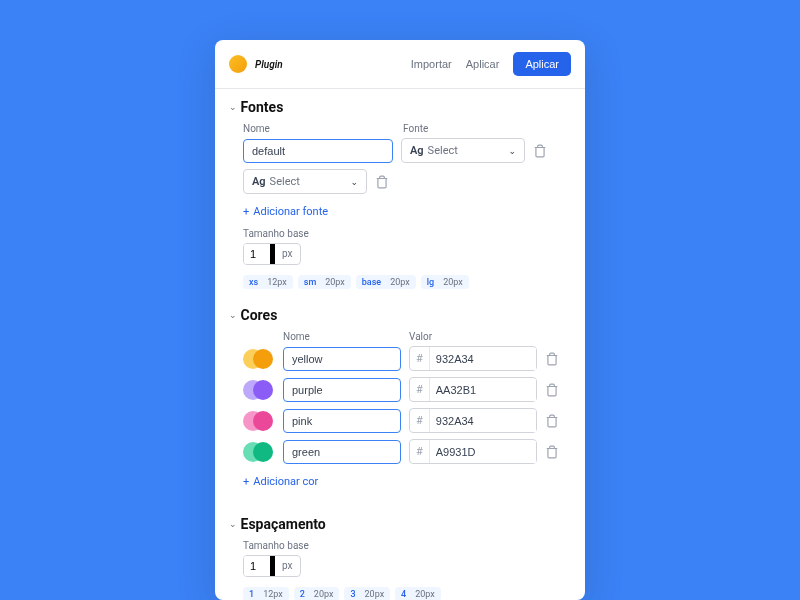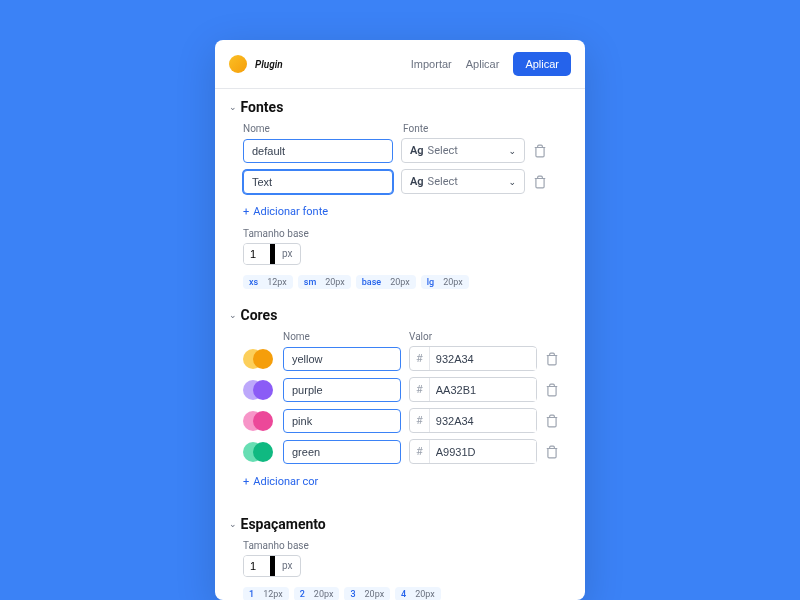--- a/index.html
+++ b/index.html
@@ -148,21 +148,20 @@
           <span class="chev-down">⌄</span>
         </div>
         <div class="trash">
           <svg viewBox="0 0 24 24" fill="none" stroke="currentColor" stroke-width="2">
               <path d="M3 6h18M8 6V4a2 2 0 012-2h4a2 2 0 012 2v2m3 0v14a2 2 0 01-2 2H7a2 2 0 01-2-2V6h14z"></path>
             </svg>
         </div>
       </div>
 
       <div class="font-row">
-        <input class="input name focused" value="Text" style="">
         <div class="select-wrap">
           <span class="ag">Ag</span>
           <span>Select</span>
           <span class="chev-down">⌄</span>
         </div>
         <div class="trash">
           <svg viewBox="0 0 24 24" fill="none" stroke="currentColor" stroke-width="2">
               <path d="M3 6h18M8 6V4a2 2 0 012-2h4a2 2 0 012 2v2m3 0v14a2 2 0 01-2 2H7a2 2 0 01-2-2V6h14z"></path>
             </svg>
         </div>

